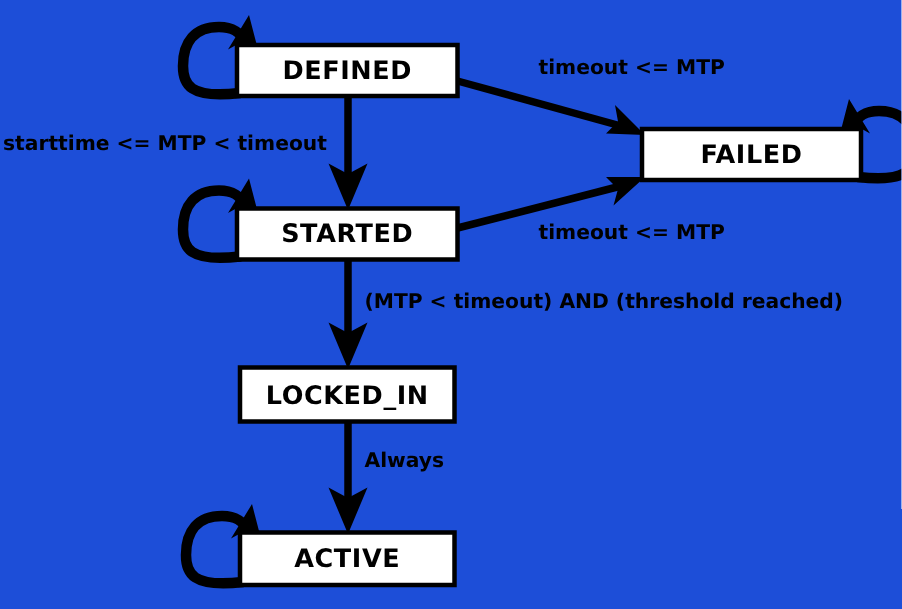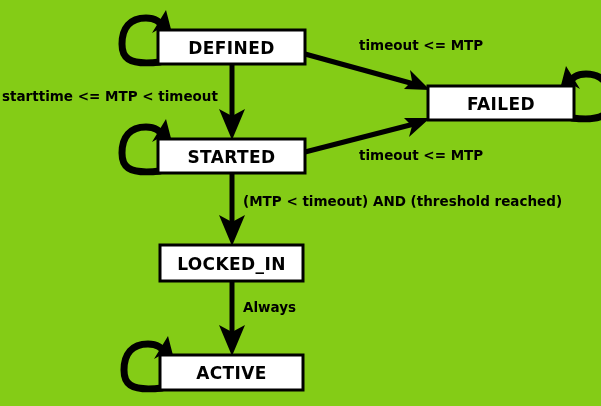--- a/index.html
+++ b/index.html
@@ -8,21 +8,21 @@
     padding: 0;
     background: #ffffff;
   }
   body {
     font-family: "DejaVu Sans", "Liberation Sans", sans-serif;
   }
   #diagram-root {
     position: relative;
     width: 601px;
     height: 406px;
-    background: #84cc16;
+    background: #1d4ed8;
     overflow: hidden;
   }
   #diagram-svg {
     position: absolute;
     left: 0;
     top: 0;
     width: 601px;
     height: 406px;
     display: block;
   }

